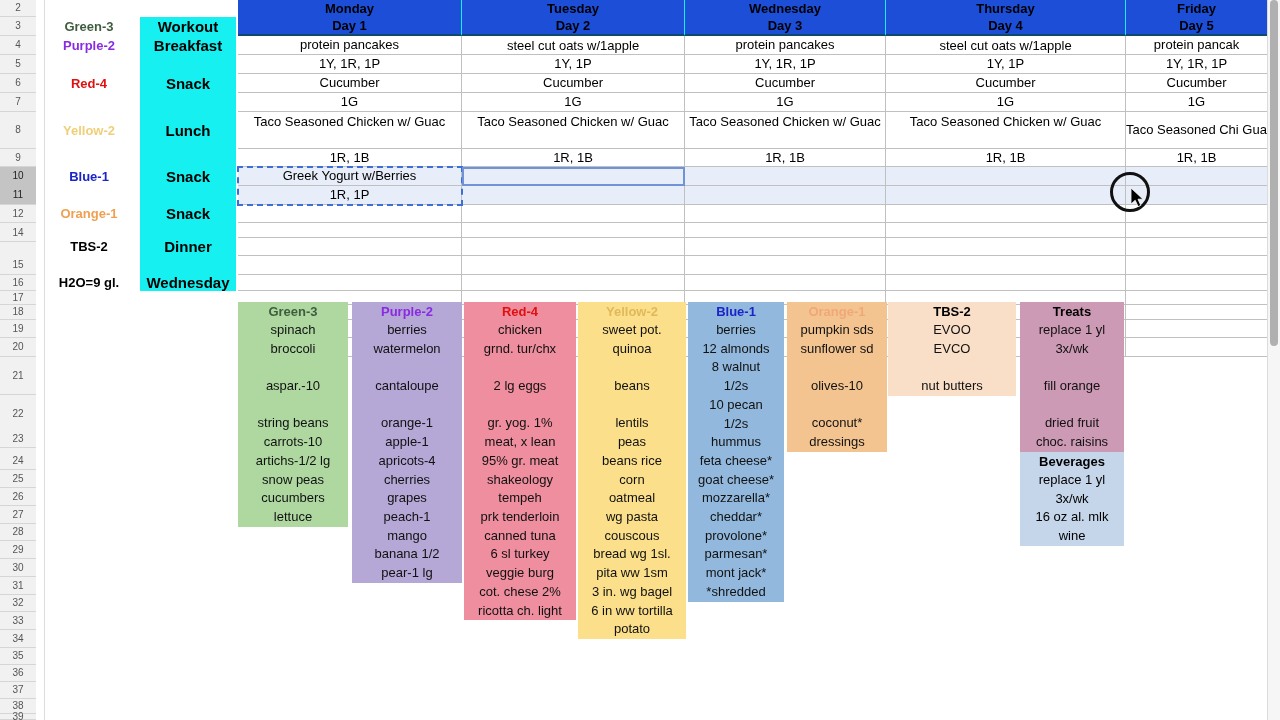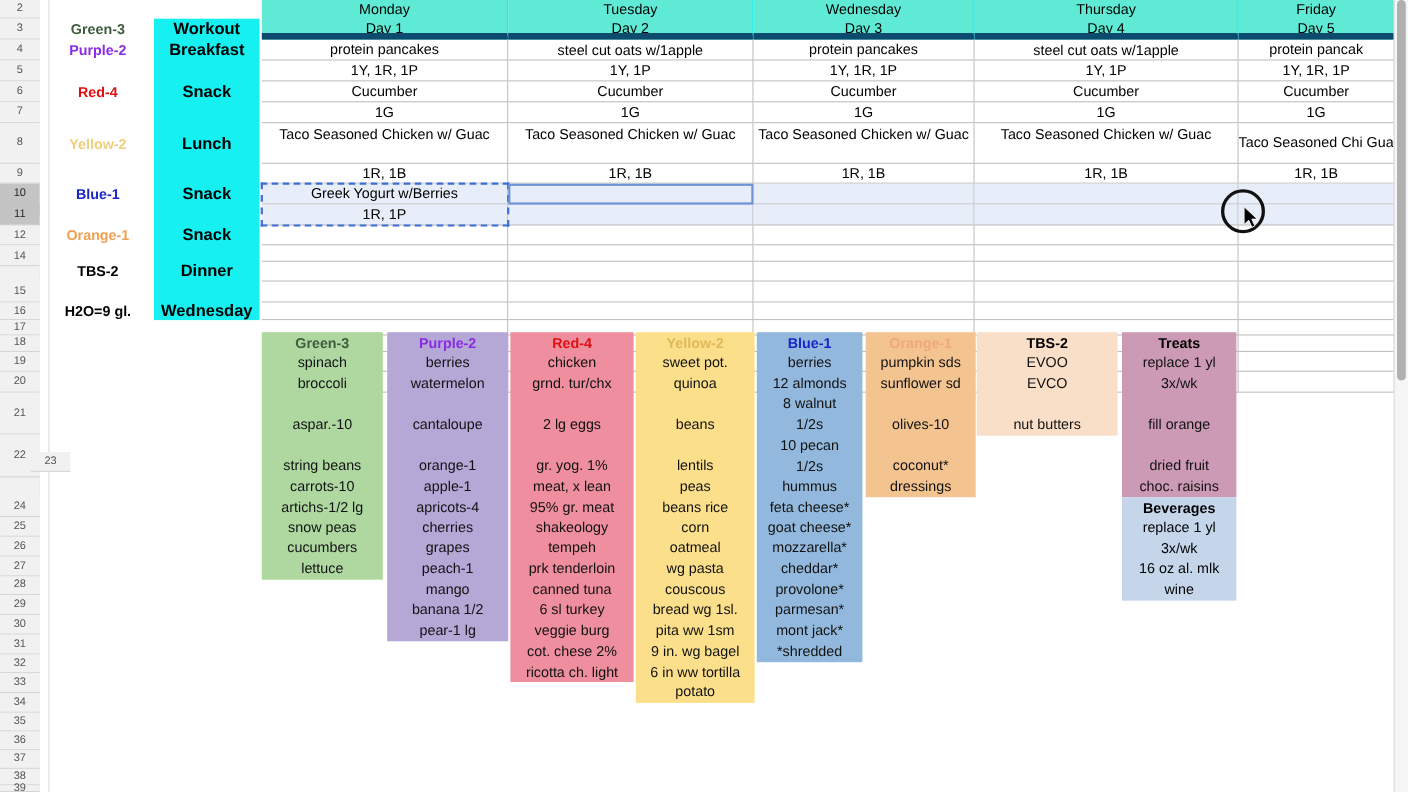--- a/index.html
+++ b/index.html
@@ -30,22 +30,22 @@
      font-size:15px;font-weight:bold;color:#000;}
   .cyanblock{position:absolute;left:140px;width:96px;background:#16f0f0;}
 
   
   .grid{position:absolute;left:238px;top:0;width:1030px;height:292px;}
   .gcell{position:absolute;box-sizing:border-box;
      border-right:1px solid #c0c0c0;border-bottom:1px solid #c0c0c0;
      font-size:13px;color:#000;text-align:center;
      overflow:hidden;white-space:nowrap;}
   .gcell.wrap{white-space:normal;line-height:18px;}
-  .gcell.head{background:#5eead4;font-weight:normal;border-right-color:#16f0f0;
-     border-bottom:6px solid #0c4a6e;}
+  .gcell.head{background:#1d4ed8;font-weight:bold;border-right-color:#16f0f0;
+     border-bottom:2px solid #0c4a6e;}
   .gcell.selrow{background:#e8eef9;}
 
   
   .marching{position:absolute;box-sizing:border-box;
      border:2px dashed #3b6ed6;pointer-events:none;}
   .activecell{position:absolute;box-sizing:border-box;
      border:2px solid #6f93d6;pointer-events:none;}
 
   
   .legend{position:absolute;left:238px;top:302px;}
@@ -133,21 +133,21 @@
       </div>
       <div class="rowhdr" style="top: 338px; height: 19px; line-height: 18px;">
         <span>20</span>
       </div>
       <div class="rowhdr" style="top: 357px; height: 38px; line-height: 37px;">
         <span>21</span>
       </div>
       <div class="rowhdr" style="top: 395px; height: 39px; line-height: 38px;">
         <span>22</span>
       </div>
-      <div class="rowhdr" style="top: 411px; height: 18px; line-height: 17px; margin-left: 28px;">
+      <div class="rowhdr" style="top: 430px; height: 18px; line-height: 17px;">
         <span>23</span>
       </div>
       <div class="rowhdr" style="top: 452px; height: 18px; line-height: 17px;">
         <span>24</span>
       </div>
       <div class="rowhdr" style="top: 470px; height: 18px; line-height: 17px;">
         <span>25</span>
       </div>
       <div class="rowhdr" style="top: 488px; height: 18px; line-height: 17px;">
         <span>26</span>
@@ -385,21 +385,21 @@
         <div class="litem blank"></div>
         <div class="litem">lentils</div>
         <div class="litem">peas</div>
         <div class="litem">beans rice</div>
         <div class="litem">corn</div>
         <div class="litem">oatmeal</div>
         <div class="litem">wg pasta</div>
         <div class="litem">couscous</div>
         <div class="litem">bread wg 1sl.</div>
         <div class="litem">pita ww 1sm</div>
-        <div class="litem">9 in. wg bagel</div>
+        <div class="litem">3 in. wg bagel</div>
         <div class="litem">6 in ww tortilla</div>
         <div class="litem">potato</div>
       </div>
       <div class="lcol" style="left: 450px; width: 96px; background: rgb(146, 185, 221);">
         <div class="ltitle" style="color: rgb(26, 36, 200);">Blue-1</div>
         <div class="litem">berries</div>
         <div class="litem">12 almonds</div>
         <div class="litem">8 walnut</div>
         <div class="litem">1/2s</div>
         <div class="litem">10 pecan</div>

